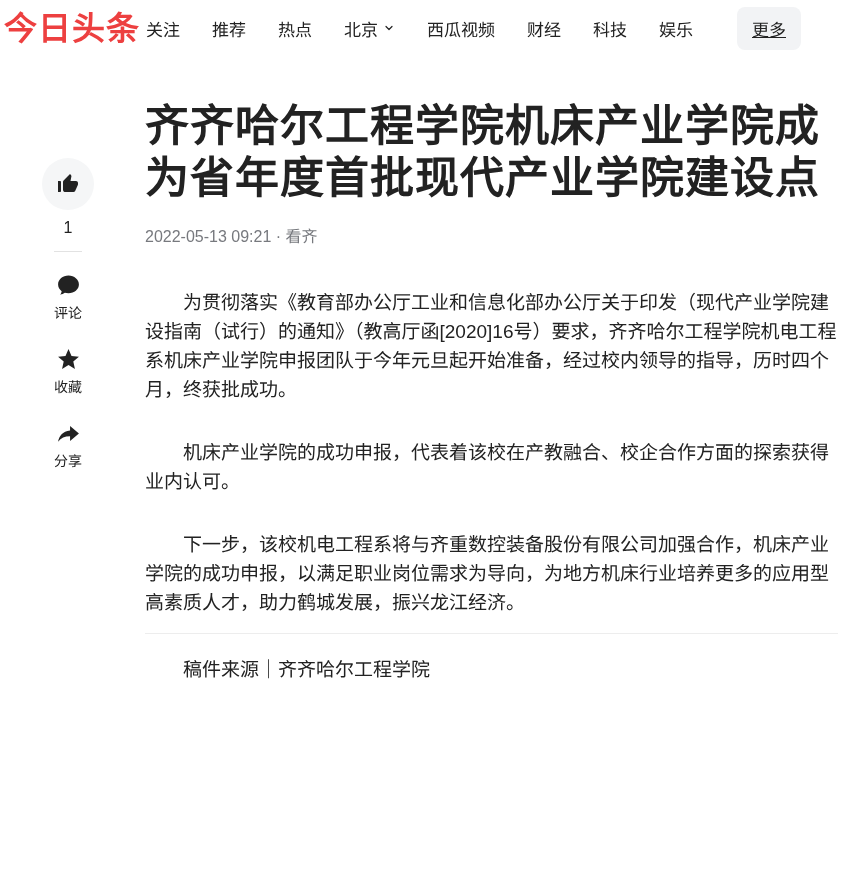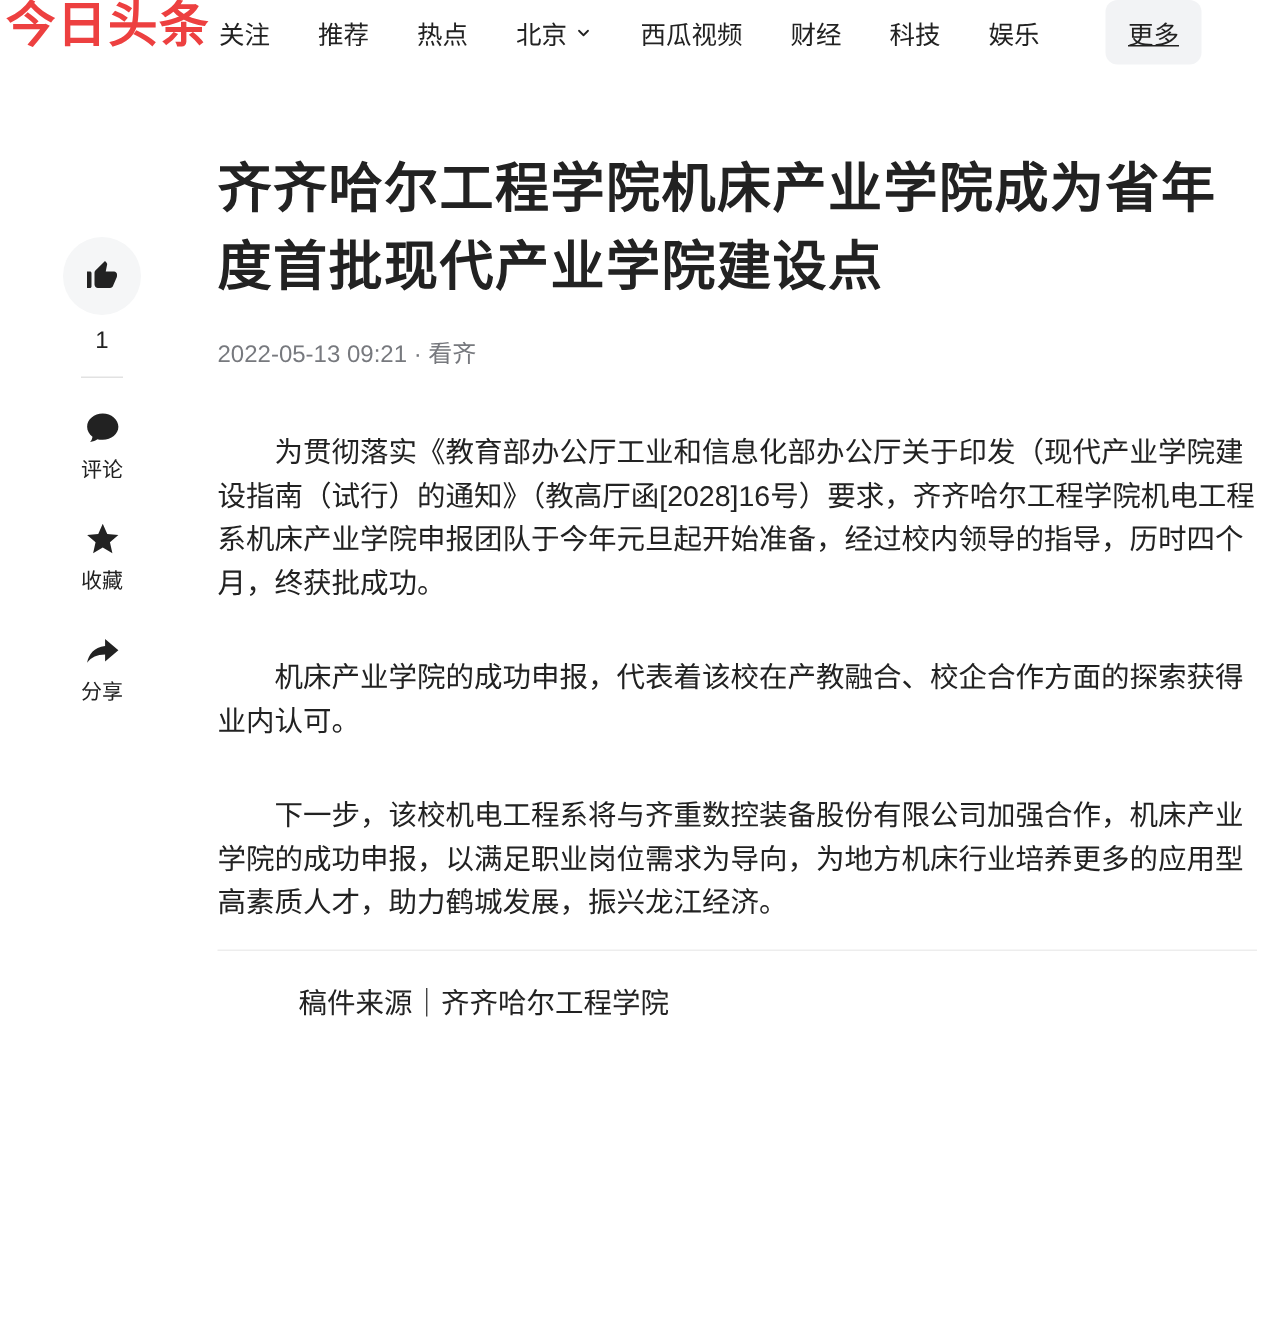--- a/index.html
+++ b/index.html
@@ -15,21 +15,21 @@
     background:#ffffff;
     color:var(--text);
     font-family:"Liberation Sans","DejaVu Sans",sans-serif;
     position:relative;
     overflow:hidden;
   }
   a{color:inherit;text-decoration:none;}
 
   
   .header{
-    display:flex;align-items:flex-start;
+    display:flex;align-items:center;
     height:56px;
     padding-left:4px;
   }
   .logo{
     color:var(--brand-red);
     font-size:33px;
     font-weight:800;
     letter-spacing:1px;
     line-height:1;
     cursor:pointer;
@@ -69,33 +69,33 @@
   .saction{
     display:flex;flex-direction:column;align-items:center;
     margin-bottom:21px;cursor:pointer;background:none;border:none;padding:0;
   }
   .saction svg{width:25px;height:25px;fill:var(--text);}
   .saction span{margin-top:4px;font-size:14px;color:var(--text);}
 
   
   .main{margin:44px 0 0 145px;width:693px;}
   .title{
-    font-size:36px;line-height:52px;font-weight:700;
+    font-size:44px;line-height:52px;font-weight:700;
     letter-spacing:1px;margin:0;color:var(--text);
   }
   .meta{margin-top:22px;font-size:16px;line-height:22px;color:var(--meta-gray);}
   .content{margin-top:40px;}
   .content p{
     font-size:19px;line-height:29px;
     text-indent:2em;margin:0 0 34px;color:var(--text);
   }
   .content p:last-child{margin-bottom:0;}
   .footer-divider{height:1px;background:#ededed;margin-top:16px;}
   .source{margin-top:18px;}
-  .source p{font-size:19px;line-height:36px;text-indent:2em;margin:16px;color:var(--text);}
+  .source p{font-size:19px;line-height:36px;text-indent:2em;margin:0;color:var(--text);}
 </style>
 </head>
 <body>
 
 <header class="header">
   <a class="logo">今日头条</a>
   <nav class="nav">
     <a class="nav-item">
         <span>关注</span>
       </a>
@@ -166,21 +166,21 @@
     </span>
     <span>分享</span>
   </button>
 </aside>
 
 <main class="main">
   <h1 class="title">齐齐哈尔工程学院机床产业学院成为省年度首批现代产业学院建设点</h1>
   <div class="meta">2022-05-13 09:21 · 看齐</div>
 
   <div class="content">
-    <p>为贯彻落实《教育部办公厅工业和信息化部办公厅关于印发（现代产业学院建设指南（试行）的通知》（教高厅函[2028]16号）要求，齐齐哈尔工程学院机电工程系机床产业学院申报团队于今年元旦起开始准备，经过校内领导的指导，历时四个月，终获批成功。</p>
+    <p>为贯彻落实《教育部办公厅工业和信息化部办公厅关于印发（现代产业学院建设指南（试行）的通知》（教高厅函[2020]16号）要求，齐齐哈尔工程学院机电工程系机床产业学院申报团队于今年元旦起开始准备，经过校内领导的指导，历时四个月，终获批成功。</p>
     <p>机床产业学院的成功申报，代表着该校在产教融合、校企合作方面的探索获得业内认可。</p>
     <p>下一步，该校机电工程系将与齐重数控装备股份有限公司加强合作，机床产业学院的成功申报，以满足职业岗位需求为导向，为地方机床行业培养更多的应用型高素质人才，助力鹤城发展，振兴龙江经济。</p>
   </div>
 
   <div class="footer-divider"></div>
 
   <div class="source">
     <p>稿件来源｜齐齐哈尔工程学院</p>
   </div>
 </main>

